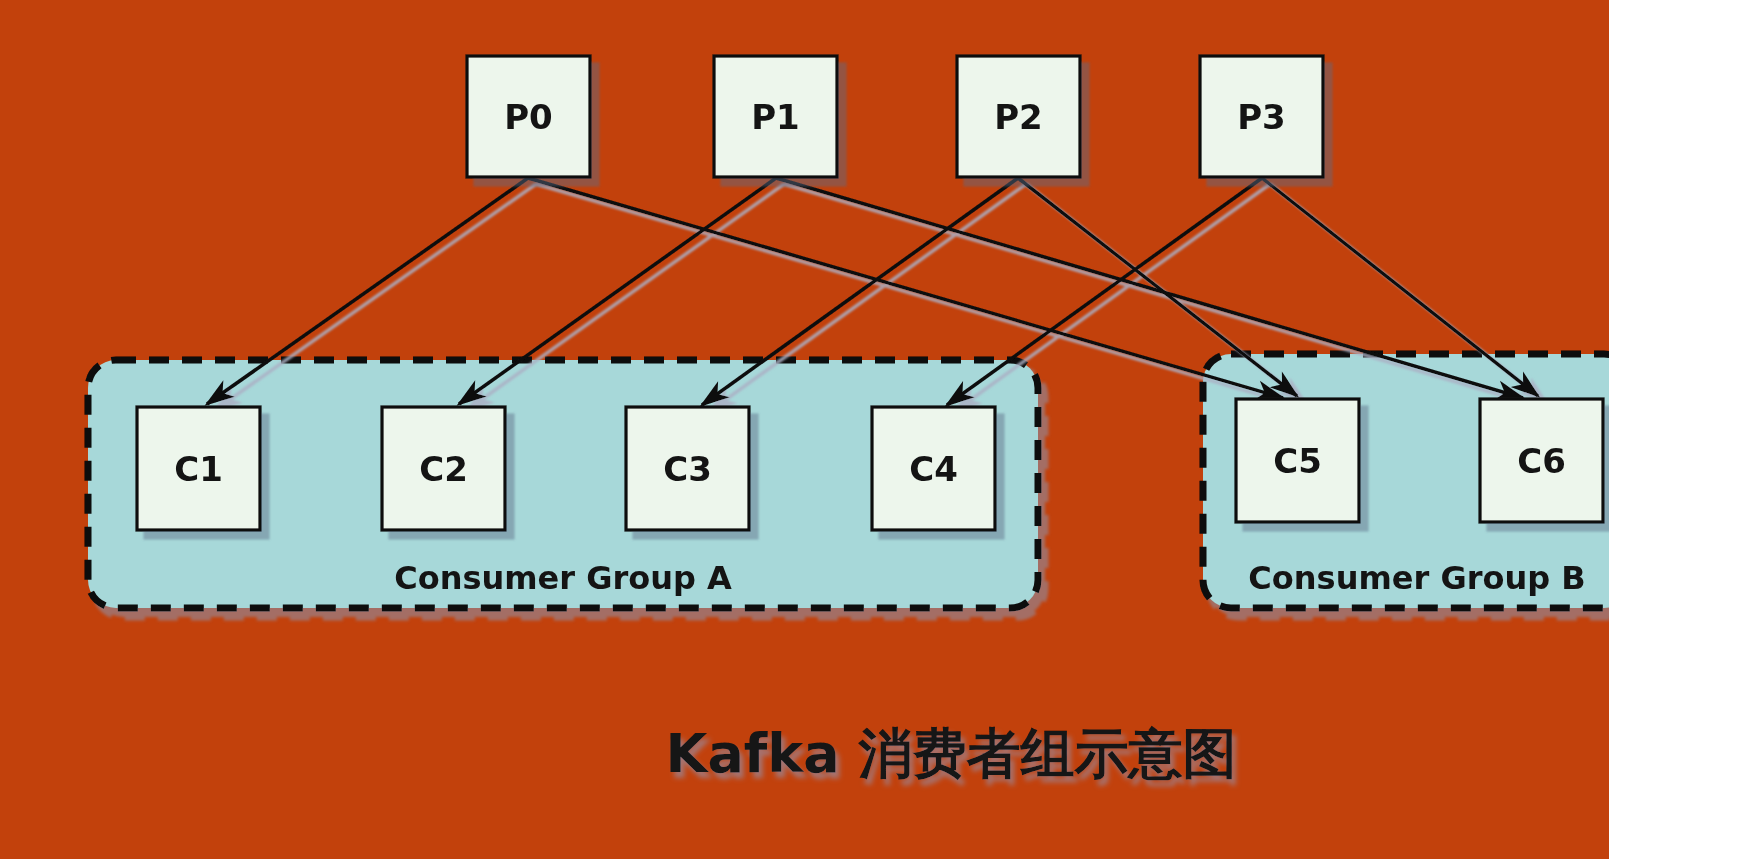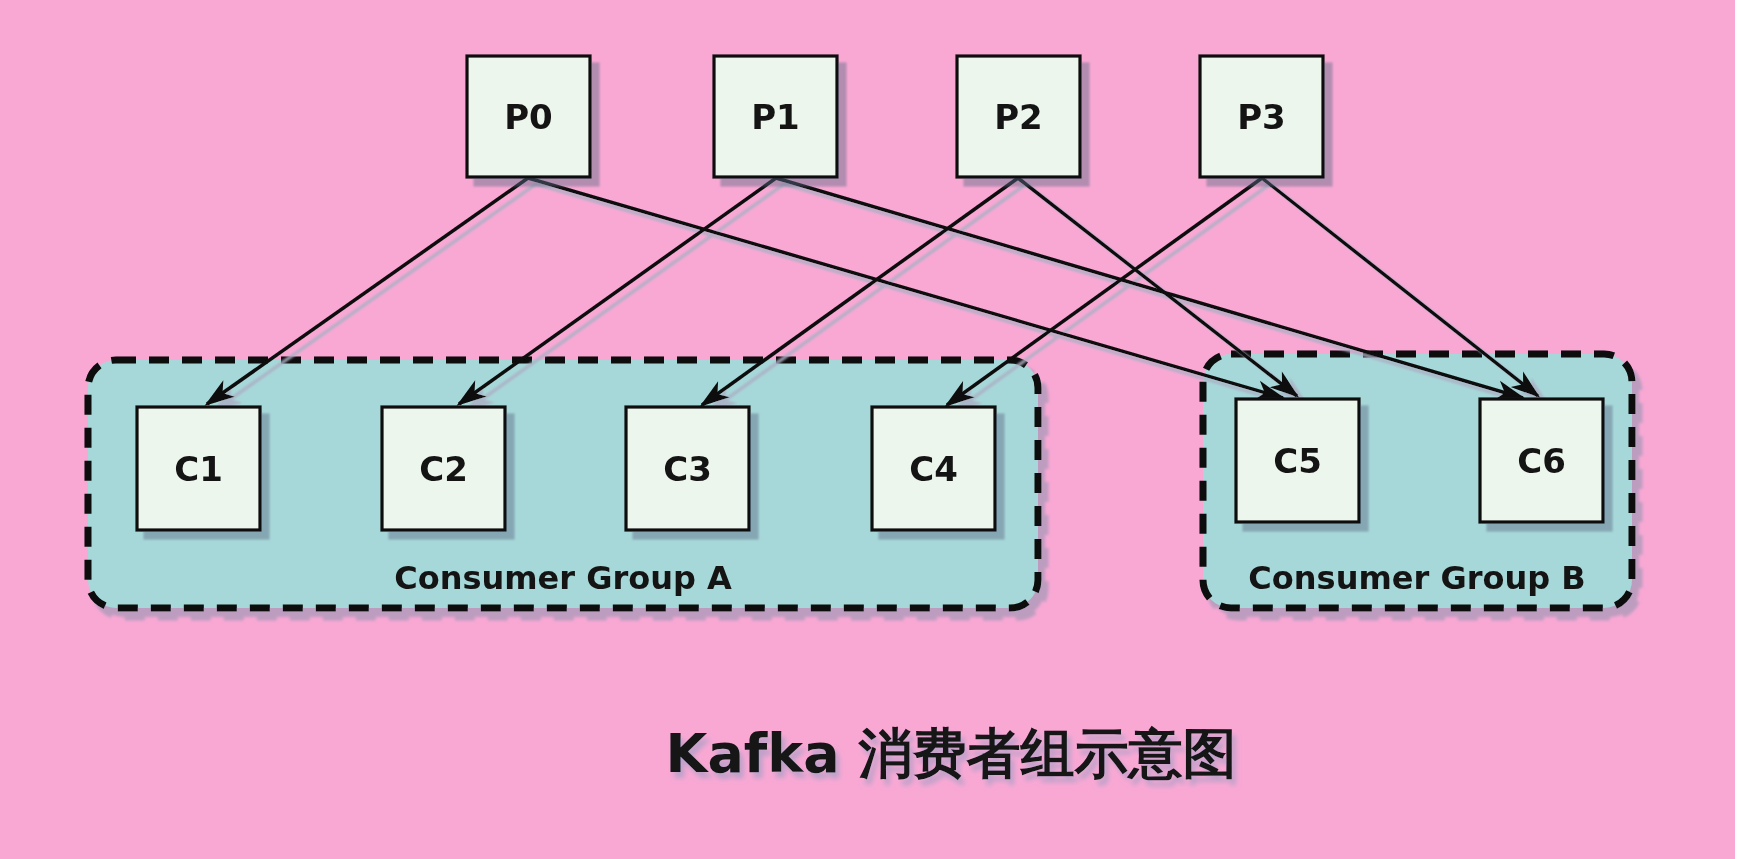--- a/index.html
+++ b/index.html
@@ -1,24 +1,24 @@
 <!DOCTYPE html>
 <html><head>
 <meta charset="utf-8">
 <style>
   html, body {
     margin: 0;
     padding: 0;
     background: #ffffff;
   }
   .stage {
-    width: 1735px;
+    width: 1609px;
     height: 859px;
     position: relative;
-    background: #f9a8d4;
+    background: #c2410c;
     overflow: hidden;
   }
   svg { display: block; }
   .node-rect {
     stroke: #0d0d0d;
     stroke-width: 3.2;
   }
   .group-rect {
     stroke: #0d0d0d;
     stroke-width: 7;

